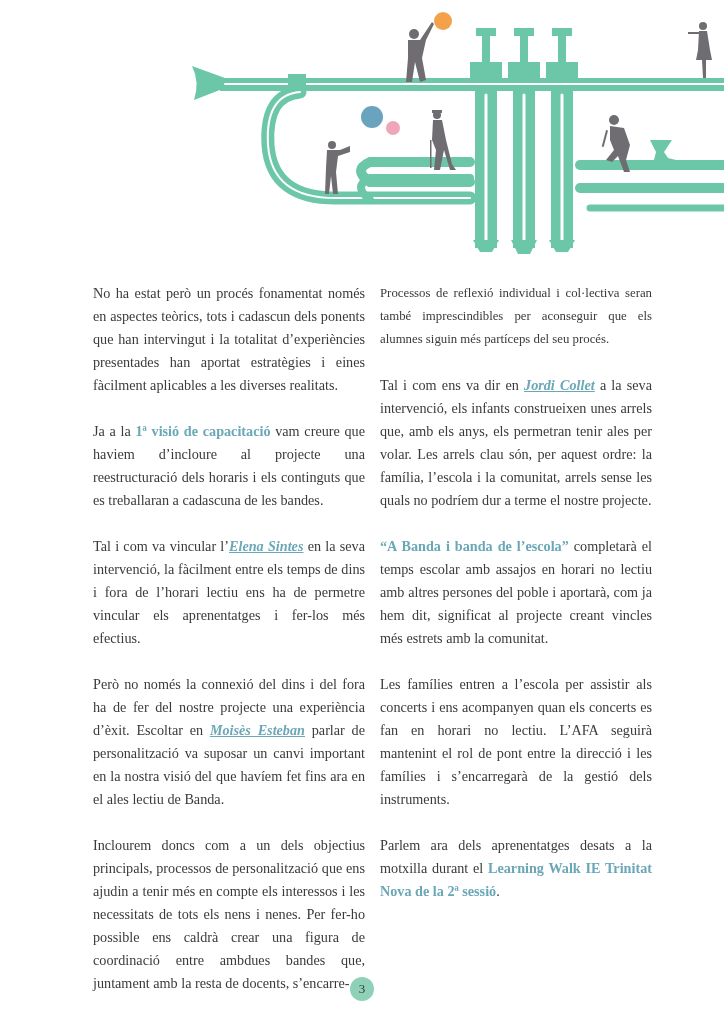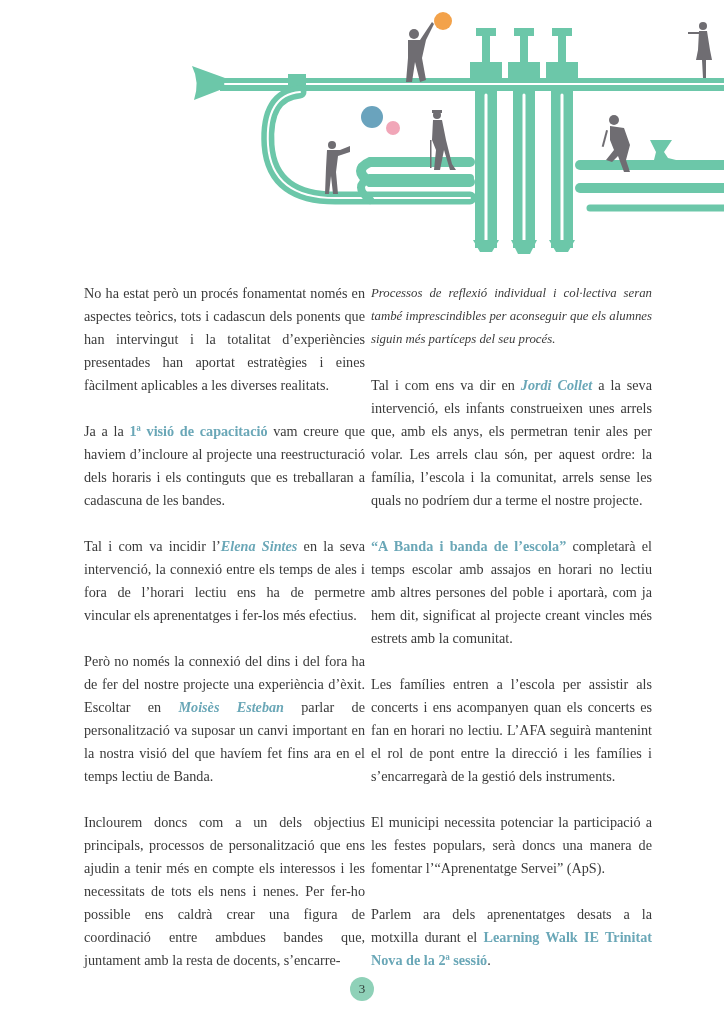--- a/index.html
+++ b/index.html
@@ -8,24 +8,24 @@
       font-family: "Liberation Serif", "DejaVu Serif", serif;
       color: #3a3a3a;
     }
     .illustration { position: absolute; left: 0; top: 0; width: 724px; height: 270px; }
     .col {
       position: absolute; top: 282px; width: 283px;
       font-size: 14.2px; line-height: 23px; text-align: justify;
     }
     .col.left { left: 82px; }
     .col.right { left: 369px; }
-    .col p { margin: 0 0 23px 2px; hyphens: manual; }
-    .col p.small { font-size: 12.8px; line-height: 23px; font-style: italic; }
+    .col p { margin: 0 0 23px 11px; hyphens: manual; }
+    .col p.small { font-size: 12.8px; line-height: 23px; }
     .hl { color: #6aa7b7; font-weight: bold; }
-    .hl-it { color: #6aa7b7; font-weight: bold; font-style: italic; }
+    .hl-it { color: #6aa7b7; font-weight: bold; font-style: italic; text-decoration: underline; }
     .page-number {
       position: absolute; left: 350px; top: 977px; width: 24px; height: 24px; border-radius: 50%;
       background: #8fd1b8; color: #2f3a36; font-size: 13px; text-align: center; line-height: 24px;
     }
   </style>
 </head>
 <body>
 
 <svg class="illustration" viewBox="0 0 724 270" xmlns="http://www.w3.org/2000/svg">
   <g fill="none" stroke="#6cc7a9" stroke-linecap="round">
@@ -98,27 +98,26 @@
       <circle cx="614" cy="120" r="5"></circle>
       <path d="M610 126 L624 128 L630 145 L626 160 L630 172 L624 172 L618 156 L612 162 L606 160 L614 150 L610 140 Z"></path>
       <rect x="604" y="130" width="2" height="17" transform="rotate(15 605 138)"></rect>
     </g>
   </g>
 </svg>
 
 <div class="col left">
   <p><span>No ha estat però un procés fonamentat només en aspectes teòrics, tots i cadascun dels ponents que han intervingut i la totalitat d’experiències presentades han aportat estratègies i eines fàcilment aplicables a les diverses realitats.</span></p>
   <p><span>Ja a la </span><span class="hl">1ª visió de capacitació</span><span> vam creure que haviem d’incloure al projecte una reestructuració dels horaris i els continguts que es treballaran a cadascuna de les bandes.</span></p>
-  <p><span>Tal i com va incidir l’</span><span class="hl-it">Elena Sintes</span><span> en la seva intervenció, la connexió entre els temps de ales i fora de l’horari lectiu ens ha de permetre vincular els aprenentatges i fer-los més efectius.</span></p>
-  <p><span>Però no només la connexió del dins i del fora ha de fer del nostre projecte una experiència d’èxit. Escoltar en </span><span class="hl-it">Moisès Esteban</span><span> parlar de personalització va suposar un canvi important en la nostra visió del que havíem fet fins ara en el temps lectiu de Banda.</span></p>
+  <p><span>Tal i com va vincular l’</span><span class="hl-it">Elena Sintes</span><span> en la seva intervenció, la fàcilment entre els temps de dins i fora de l’horari lectiu ens ha de permetre vincular els aprenentatges i fer-los més efectius.</span></p>
+  <p><span>Però no només la connexió del dins i del fora ha de fer del nostre projecte una experiència d’èxit. Escoltar en </span><span class="hl-it">Moisès Esteban</span><span> parlar de personalització va suposar un canvi important en la nostra visió del que havíem fet fins ara en el ales lectiu de Banda.</span></p>
   <p><span>Inclourem doncs com a un dels objectius principals, processos de personalització que ens ajudin a tenir més en compte els interessos i les necessitats de tots els nens i nenes. Per fer-ho possible ens caldrà crear una figura de coordinació entre ambdues bandes que, juntament amb la resta de docents, s’encarre-</span></p>
 </div>
 
 <div class="col right">
   <p class="small"><span>Processos de reflexió individual i col·lectiva seran també imprescindibles per aconseguir que els alumnes siguin més partíceps del seu procés.</span></p>
   <p><span>Tal i com ens va dir en </span><span class="hl-it">Jordi Collet</span><span> a la seva intervenció, els infants construeixen unes arrels que, amb els anys, els permetran tenir ales per volar. Les arrels clau són, per aquest ordre: la família, l’escola i la comunitat, arrels sense les quals no podríem dur a terme el nostre projecte.</span></p>
   <p><span class="hl">“A Banda i banda de l’escola”</span><span> completarà el temps escolar amb assajos en horari no lectiu amb altres persones del poble i aportarà, com ja hem dit, significat al projecte creant vincles més estrets amb la comunitat.</span></p>
   <p><span>Les famílies entren a l’escola per assistir als concerts i ens acompanyen quan els concerts es fan en horari no lectiu. L’AFA seguirà mantenint el rol de pont entre la direcció i les famílies i s’encarregarà de la gestió dels instruments.</span></p>
-  <p><span>El municipi necessita potenciar la participació a les festes populars, serà doncs una manera de fomentar l’“Aprenentatge Servei” (ApS).</span></p>
   <p><span>Parlem ara dels aprenentatges desats a la motxilla durant el </span><span class="hl">Learning Walk IE Trinitat Nova de la 2ª sessió</span><span>.</span></p>
 </div>
 
 <div class="page-number">3</div>
 
 </body></html>

